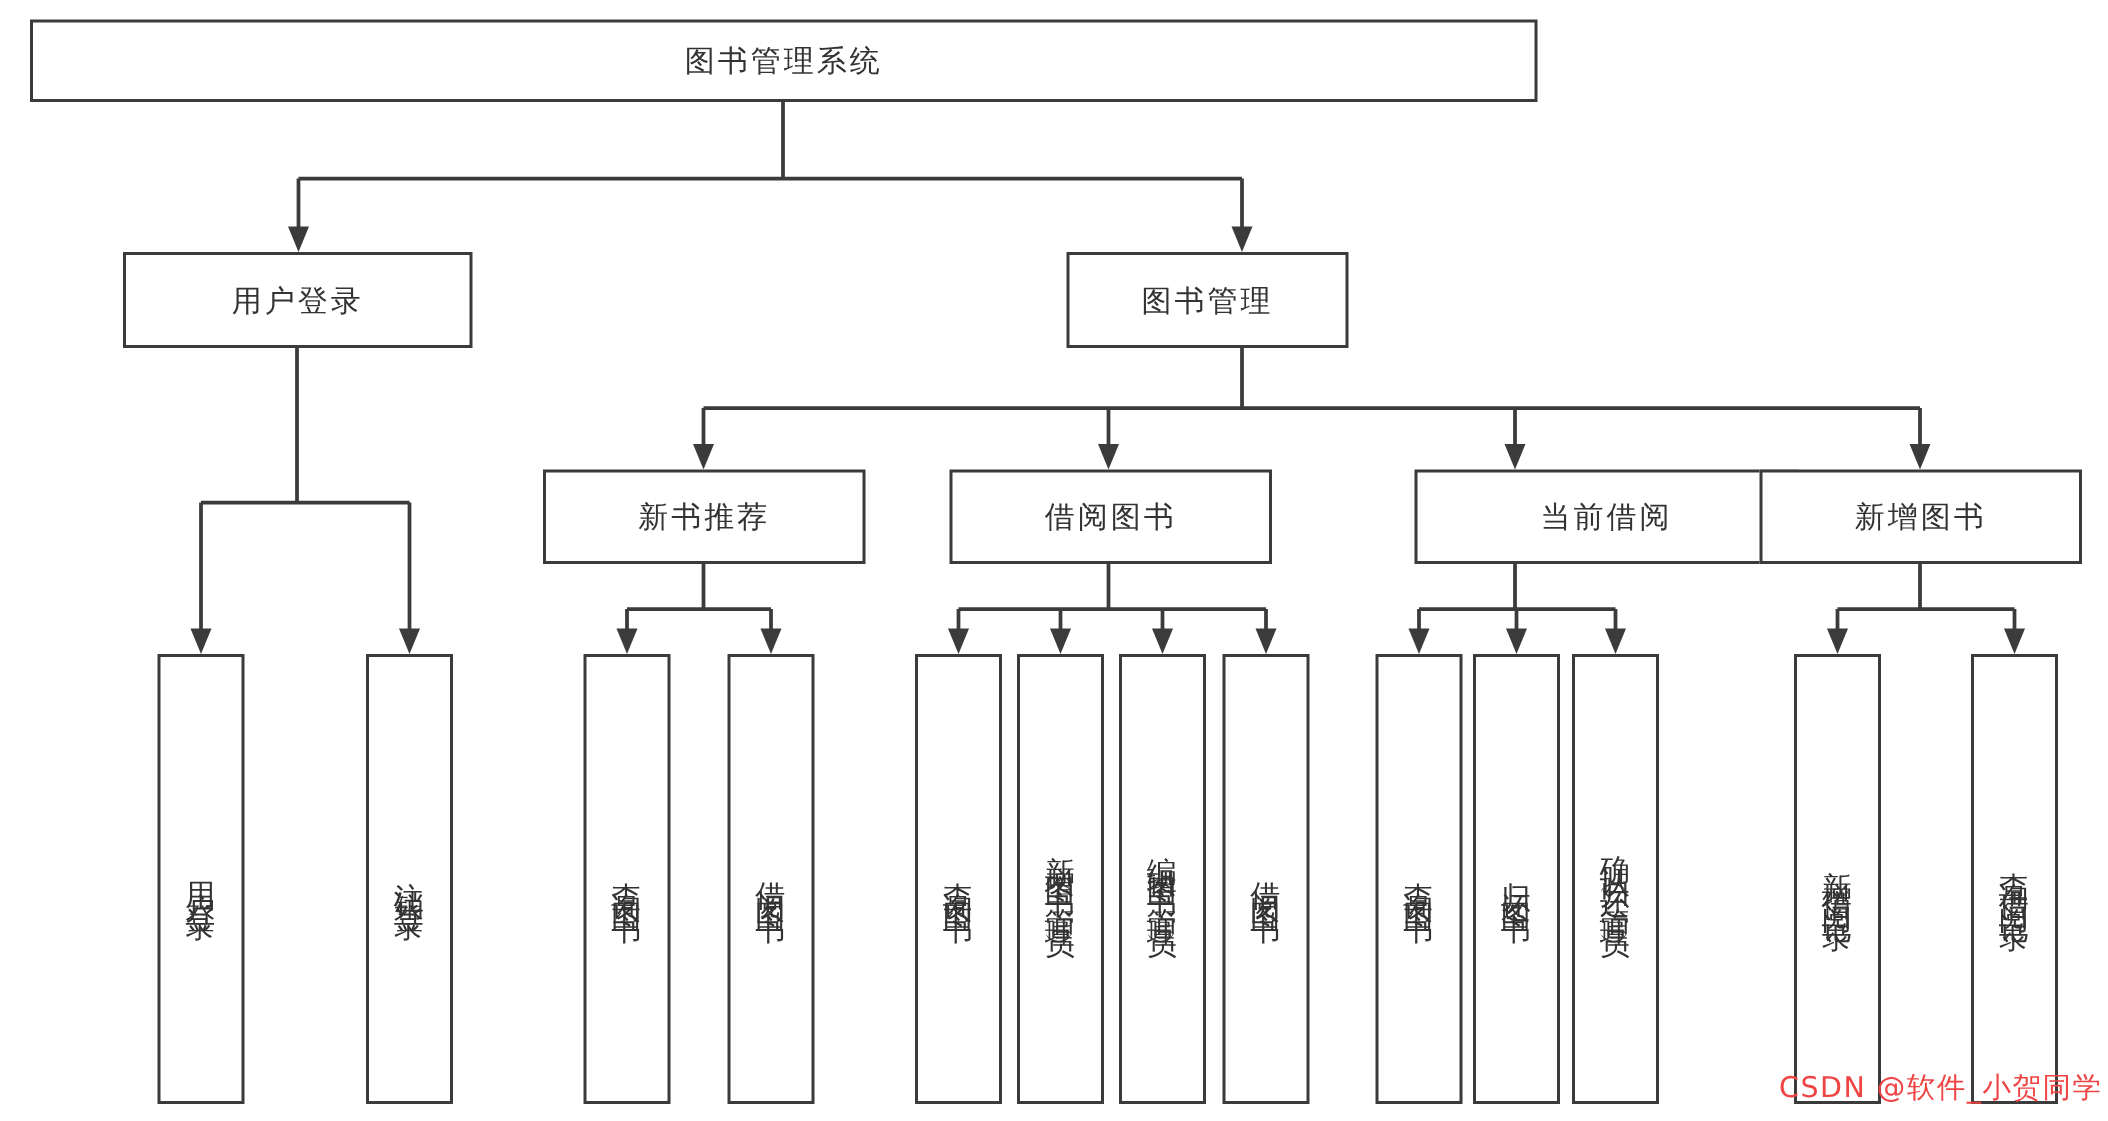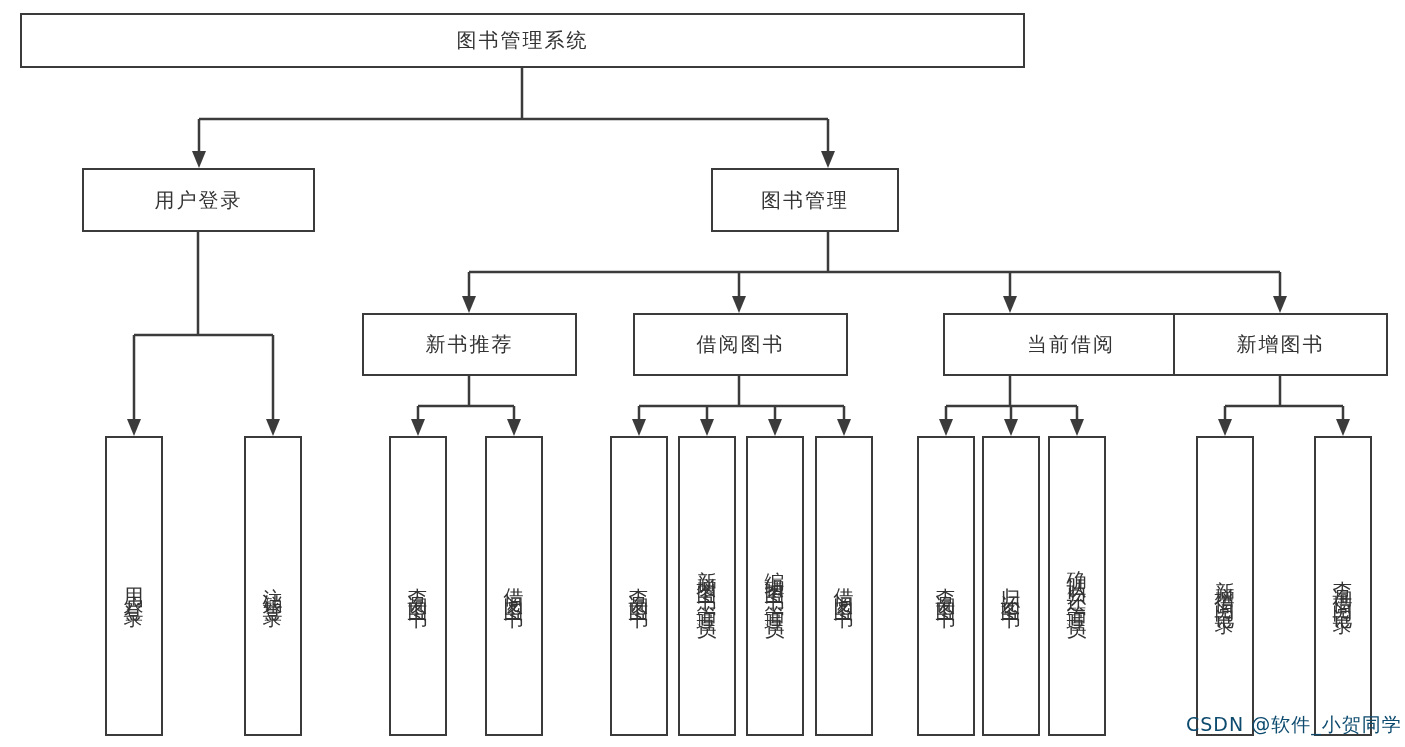--- a/index.html
+++ b/index.html
@@ -14,21 +14,21 @@
   }
   .hlabel{
     color:#333333;font-size:20px;letter-spacing:2px;white-space:nowrap;
   }
   .leaf{top:436px;width:58px;height:300px;}
   .vlabel{
     color:#333333;font-size:20px;letter-spacing:7px;
     writing-mode:vertical-rl;text-orientation:mixed;line-height:1;
   }
   #watermark{
-    position:absolute;left:1186px;top:712px;color:#0c4a6e;font-size:19px;
+    position:absolute;left:1186px;top:712px;color:#ef4444;font-size:19px;
     letter-spacing:1px;white-space:nowrap;z-index:10;
   }
 </style>
 </head>
 <body>
 
 <div id="stage">
 
   <svg id="connectors" viewBox="0 0 1405 747" xmlns="http://www.w3.org/2000/svg">
 

